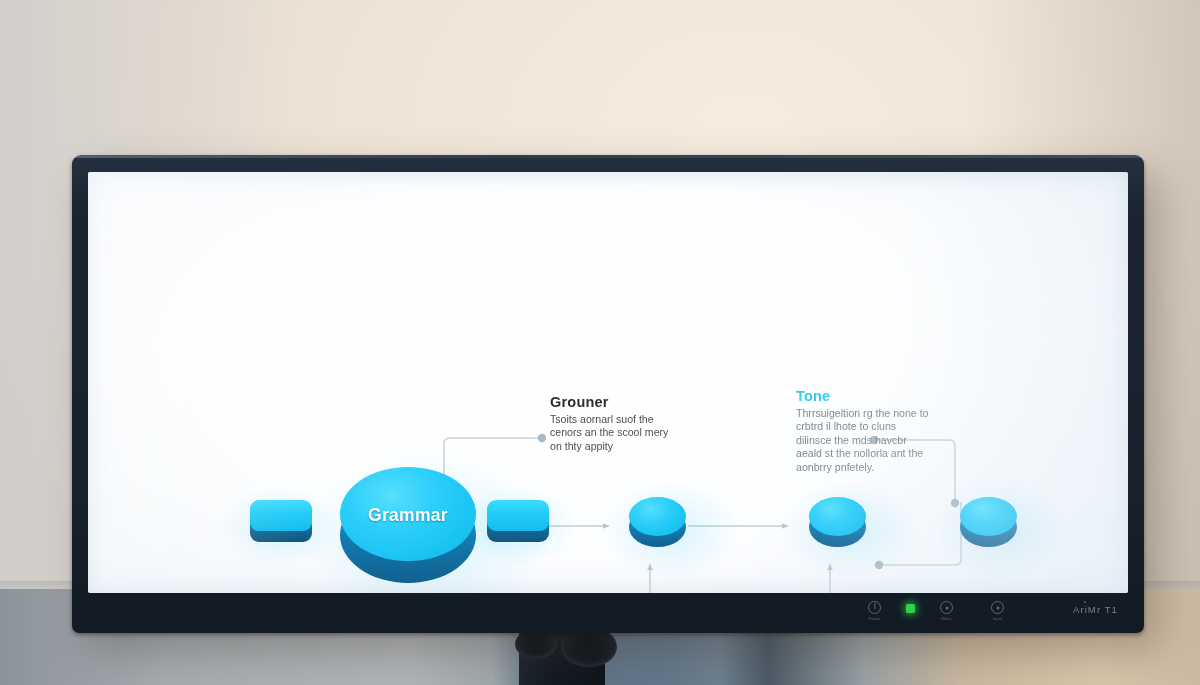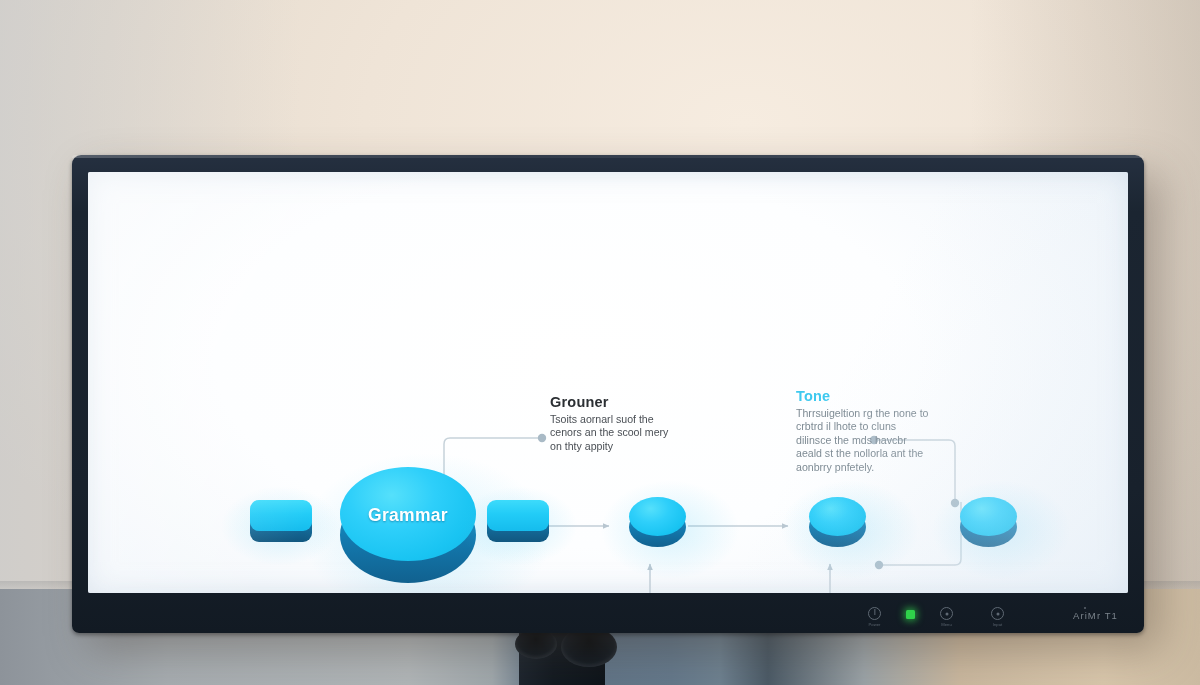--- a/index.html
+++ b/index.html
@@ -135,21 +135,21 @@
     font-size: 10.6px;
     line-height: 13.4px;
     filter: blur(.5px);
   }
   .tb-dark .tb-title { color: #2b2f33; }
   .tb-dark .tb-body  { color: #4a4f55; }
   .tb-cyan .tb-title { color: #3ec9ef; }
   .tb-cyan .tb-body  { color: #7d8a93; }
 
   
-  #chin { position: absolute; left: 0; bottom: 2px; width: 100%; height: 32px; }
+  #chin { position: absolute; left: 0; bottom: 8px; width: 100%; height: 32px; }
   .ctrl { position: absolute; bottom: 11px; }
   .ctrl-glyph {
     width: 13px; height: 13px; border-radius: 50%;
     border: 1.3px solid #6d7782;
     opacity: .85;
     position: relative;
   }
   .ctrl-glyph.power::after {
     content: ""; position: absolute; left: 50%; top: 1px;
     width: 1.3px; height: 6px; background: #6d7782; transform: translateX(-50%);

